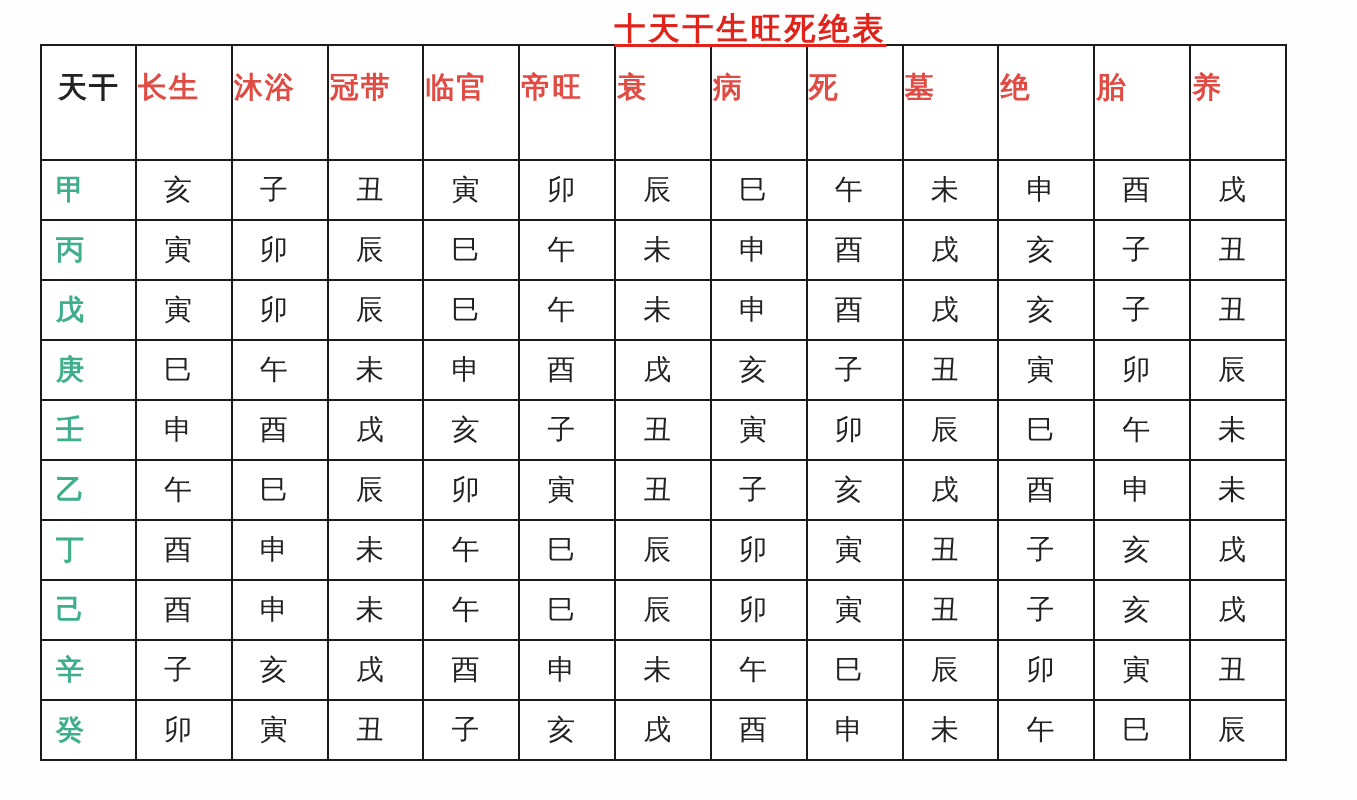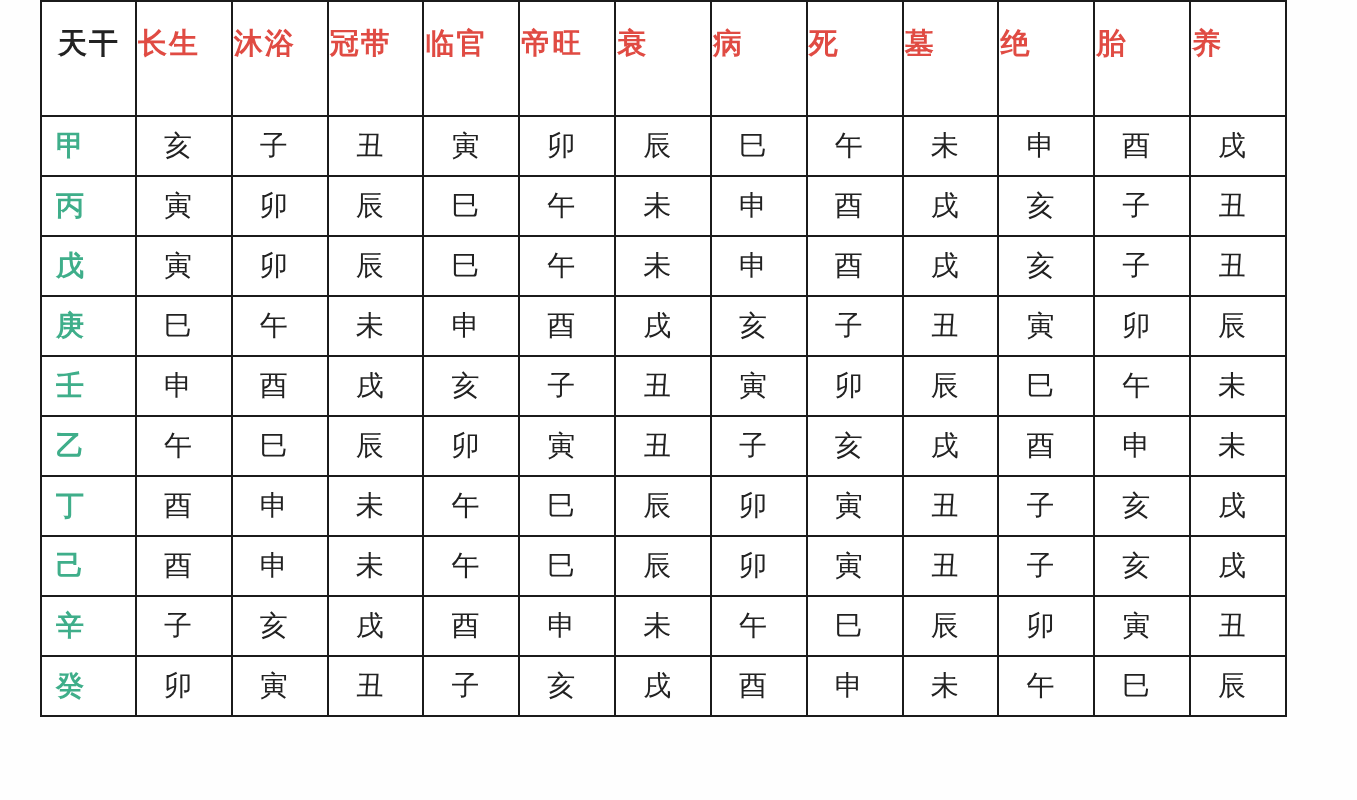--- a/index.html
+++ b/index.html
@@ -80,20 +80,23 @@
   }
   td.branch {
     color: var(--cell);
     padding-left: 27px;
   }
 </style>
 </head>
 <body>
 
 <div class="page">
+  <div class="title-wrap">
+    <span class="page-title">十天干生旺死绝表</span>
+  </div>
 
   <table class="stage-table">
     <colgroup>
       <col class="col-stem">
     </colgroup>
     <thead>
       <tr class="header-row">
         <th class="corner">天干</th>
       <th class="stage">长生</th>
           <th class="stage">沐浴</th>

